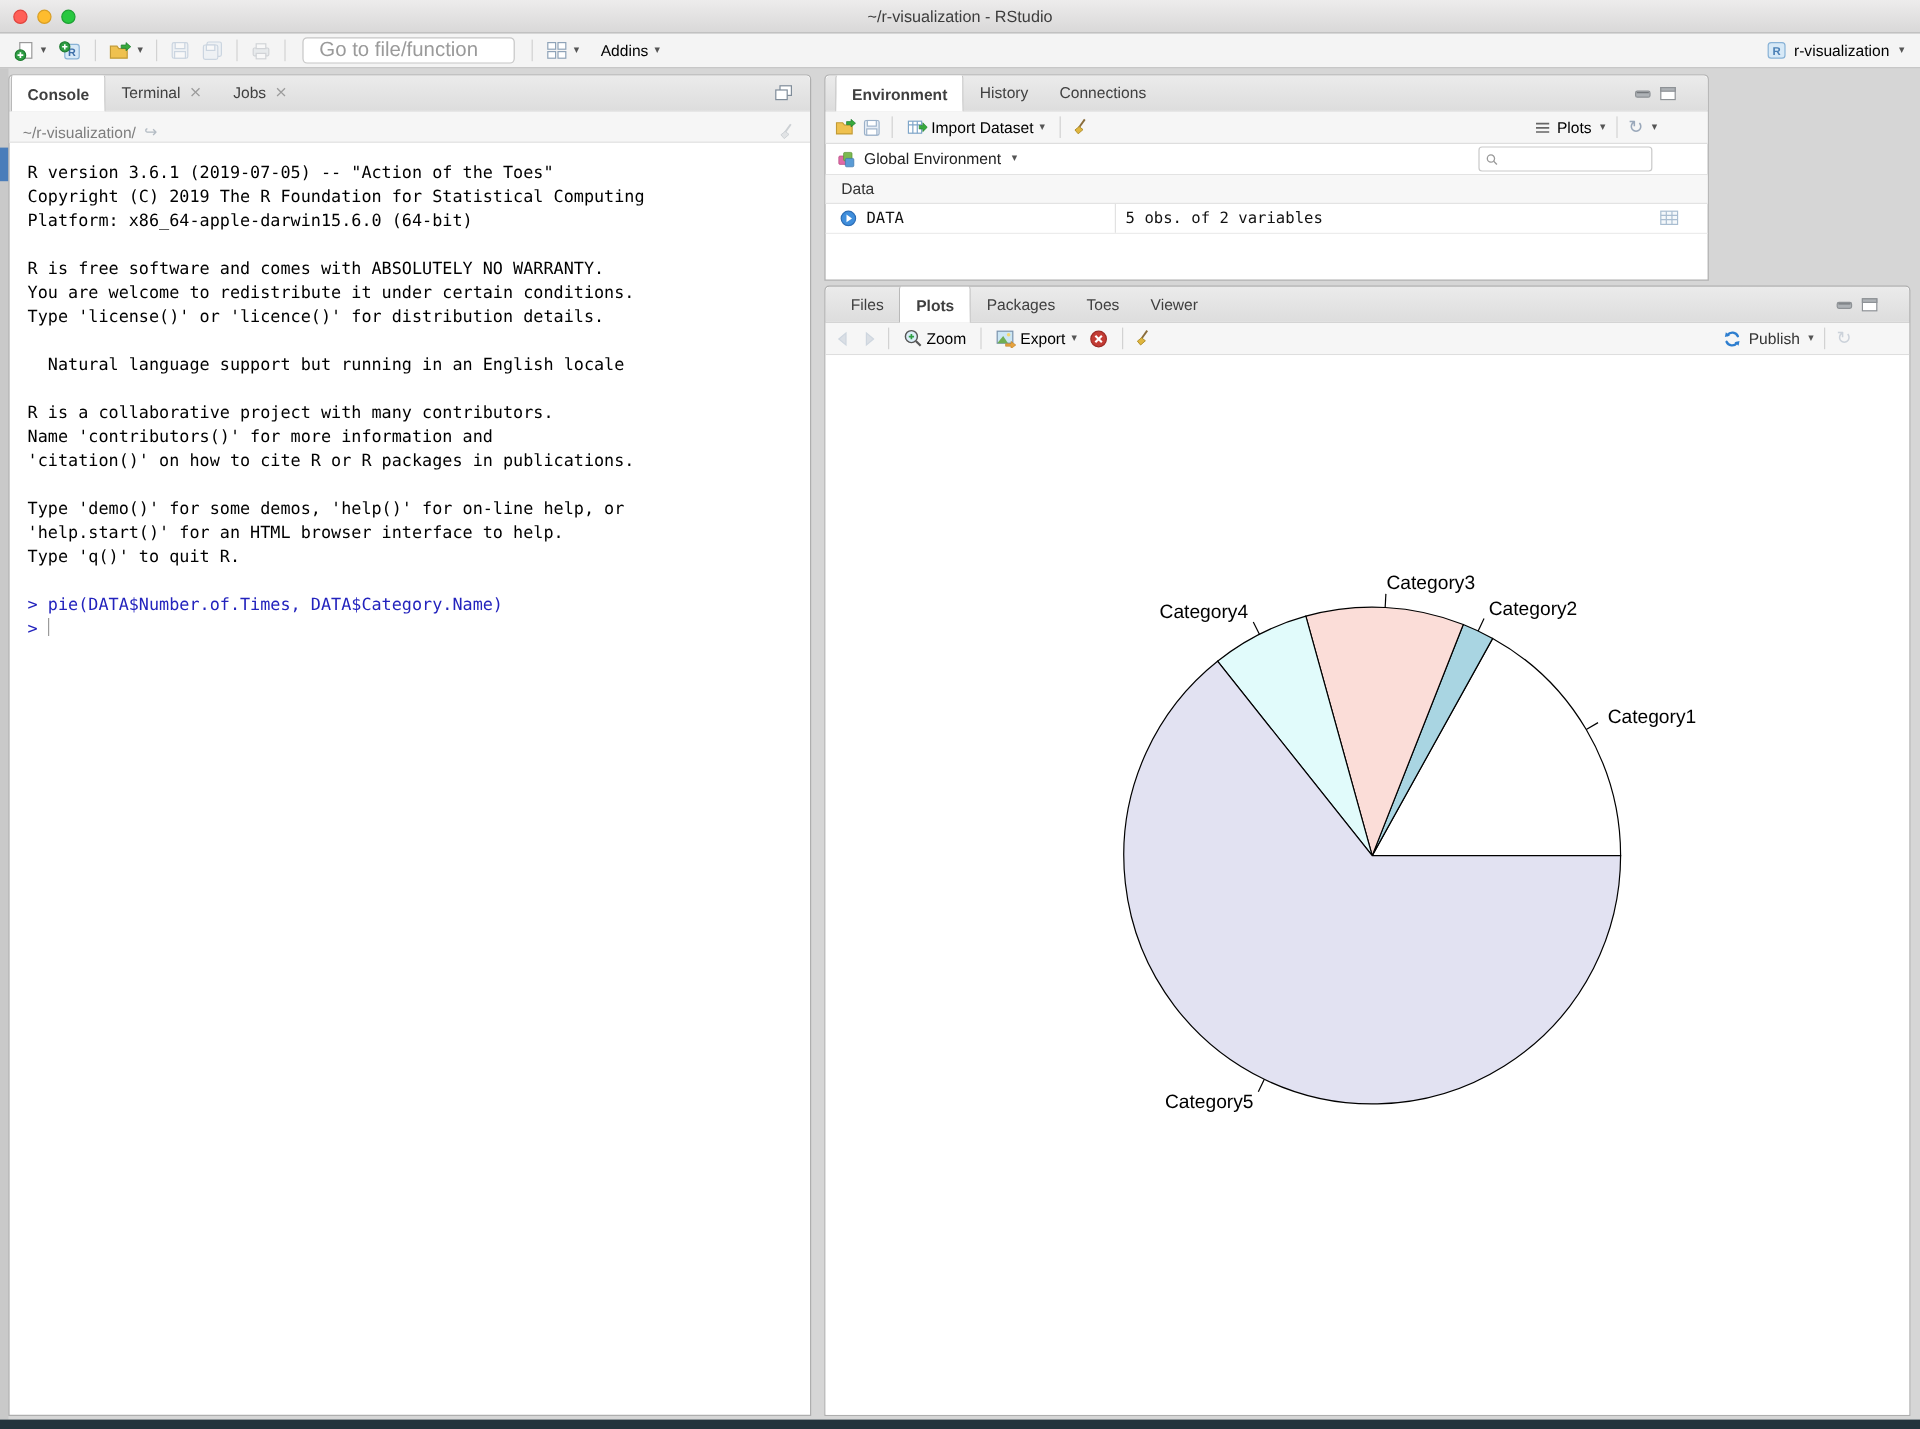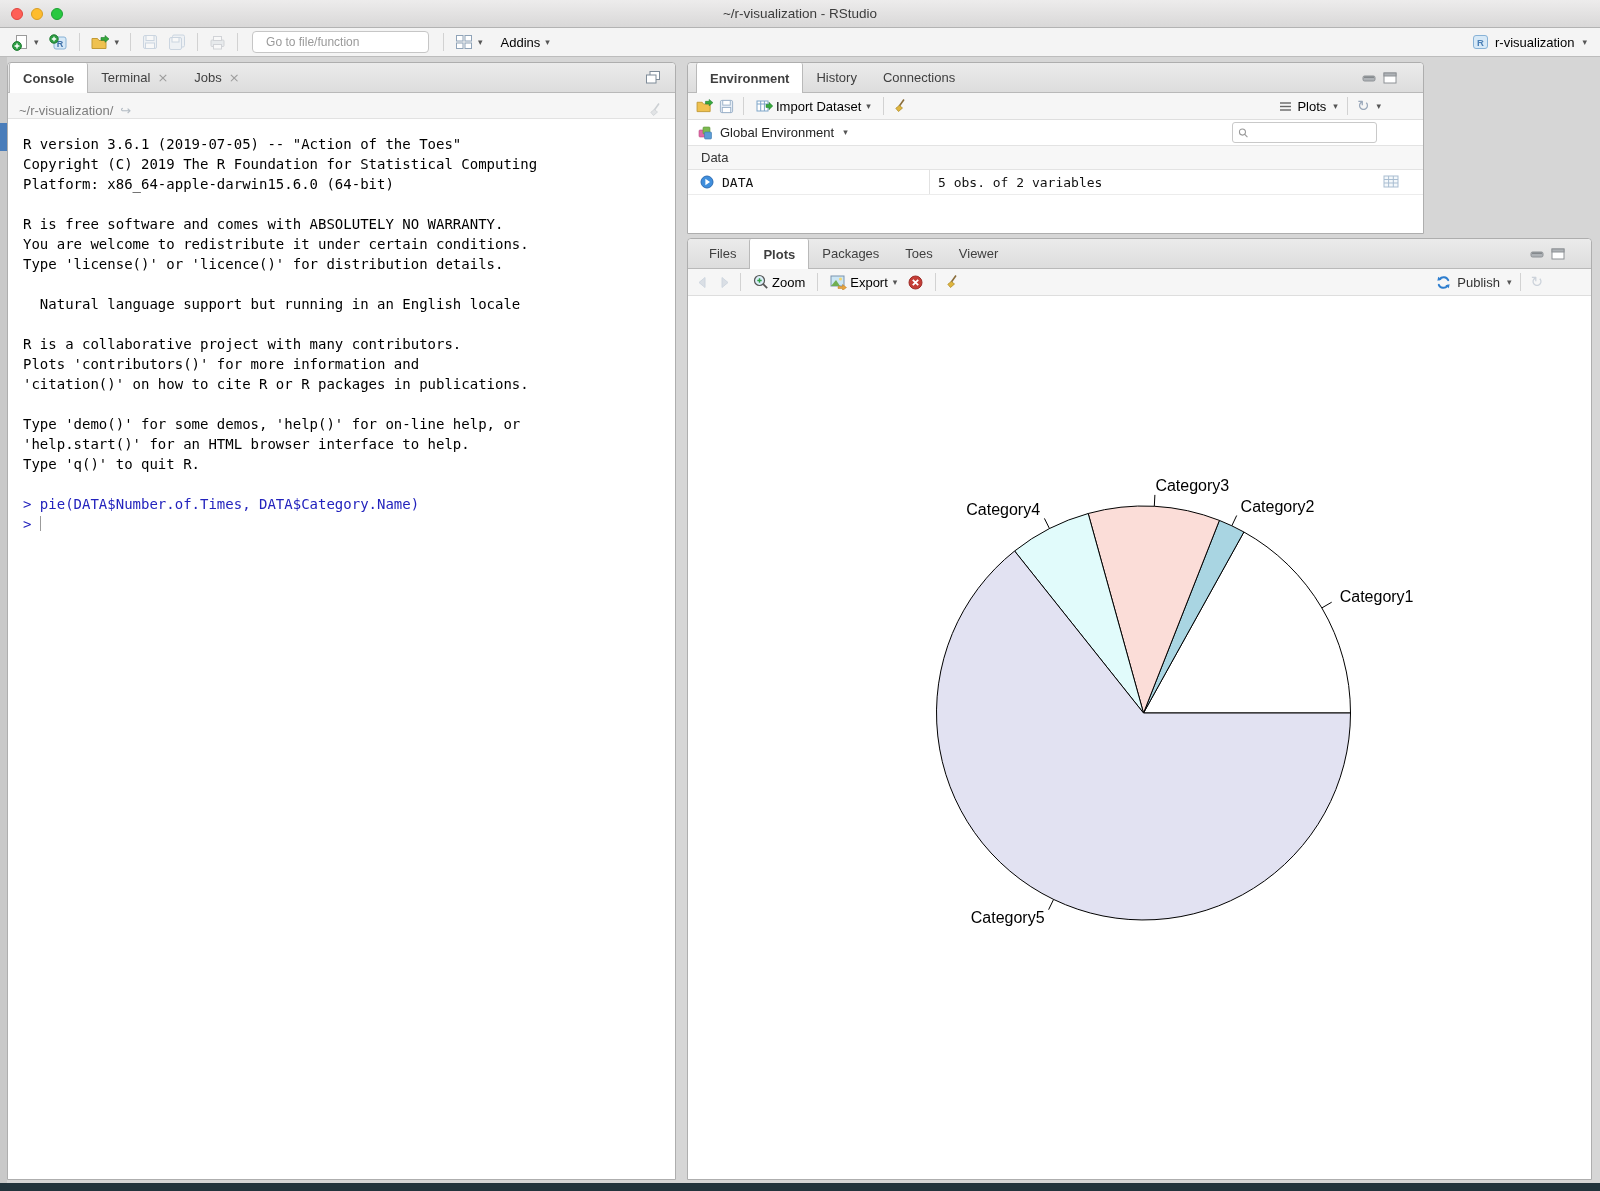--- a/index.html
+++ b/index.html
@@ -13,21 +13,21 @@
 .tl.yellow{background:#febc2e;border:1px solid #d89e24}
 .tl.green{background:#28c840;border:1px solid #1da133}
 .wtitle{text-align:center;line-height:27px;color:#3c3c3c;font-size:13.5px}
 
 .toolbar{position:absolute;top:28px;left:0;right:0;height:29px;background:#f4f4f4;border-bottom:1px solid #bcbcbc;display:flex;align-items:center;padding:0 9px;gap:4px}
 .tbtn{display:flex;align-items:center;gap:3px;padding:2px 3px;border-radius:3px}
 .dis{opacity:.45}
 .sep{width:1px;height:18px;background:#d2d2d2;margin:0 4px}
 .caret{font-family:"DejaVu Sans",sans-serif;font-size:9px;color:#555;margin-left:2px;line-height:1}
 .goto{display:flex;align-items:center;background:#fff;border:1px solid #c6c6c6;border-radius:4px;height:22px;width:177px;padding:0 7px;gap:6px;margin:0 6px}
-.goto input{border:none;outline:none;flex:1;font-size:12px;color:#333;font-family:"Liberation Sans",sans-serif;background:transparent}
+.goto input{border:none;outline:none;flex:1;font-size:17px;color:#333;font-family:"Liberation Sans",sans-serif;background:transparent}
 .goto input::placeholder{color:#9a9a9a}
 .lbl{color:#000000;font-size:13px}
 .spacer{flex:1}
 .project{display:flex;align-items:center;gap:6px;color:#333;margin-right:4px}
 
 .left-sliver{position:absolute;left:0;top:57px;width:7px;bottom:8px;background:#c9c9c9}
 .sliver-chip{position:absolute;left:0;top:66px;width:7px;height:28px;background:#4a7dba}
 .bottom-strip{position:absolute;left:0;bottom:0;right:0;height:8px;background:#22343c}
 
 .pane{position:absolute;background:#fff;border:1px solid #aeaeae;border-radius:4px 4px 0 0}
@@ -196,21 +196,21 @@
       <div class="cline cout">Copyright (C) 2019 The R Foundation for Statistical Computing</div>
       <div class="cline cout">Platform: x86_64-apple-darwin15.6.0 (64-bit)</div>
       <div class="cline cout"> </div>
       <div class="cline cout">R is free software and comes with ABSOLUTELY NO WARRANTY.</div>
       <div class="cline cout">You are welcome to redistribute it under certain conditions.</div>
       <div class="cline cout">Type 'license()' or 'licence()' for distribution details.</div>
       <div class="cline cout"> </div>
       <div class="cline cout">  Natural language support but running in an English locale</div>
       <div class="cline cout"> </div>
       <div class="cline cout">R is a collaborative project with many contributors.</div>
-      <div class="cline cout">Plots 'contributors()' for more information and</div>
+      <div class="cline cout">Name 'contributors()' for more information and</div>
       <div class="cline cout">'citation()' on how to cite R or R packages in publications.</div>
       <div class="cline cout"> </div>
       <div class="cline cout">Type 'demo()' for some demos, 'help()' for on-line help, or</div>
       <div class="cline cout">'help.start()' for an HTML browser interface to help.</div>
       <div class="cline cout">Type 'q()' to quit R.</div>
       <div class="cline cout"> </div>
       <div class="cline cin">&gt; pie(DATA$Number.of.Times, DATA$Category.Name)</div>
       <div class="cline cin"><span>&gt; </span><span class="cursor"></span></div>
     </div>
 </div>

